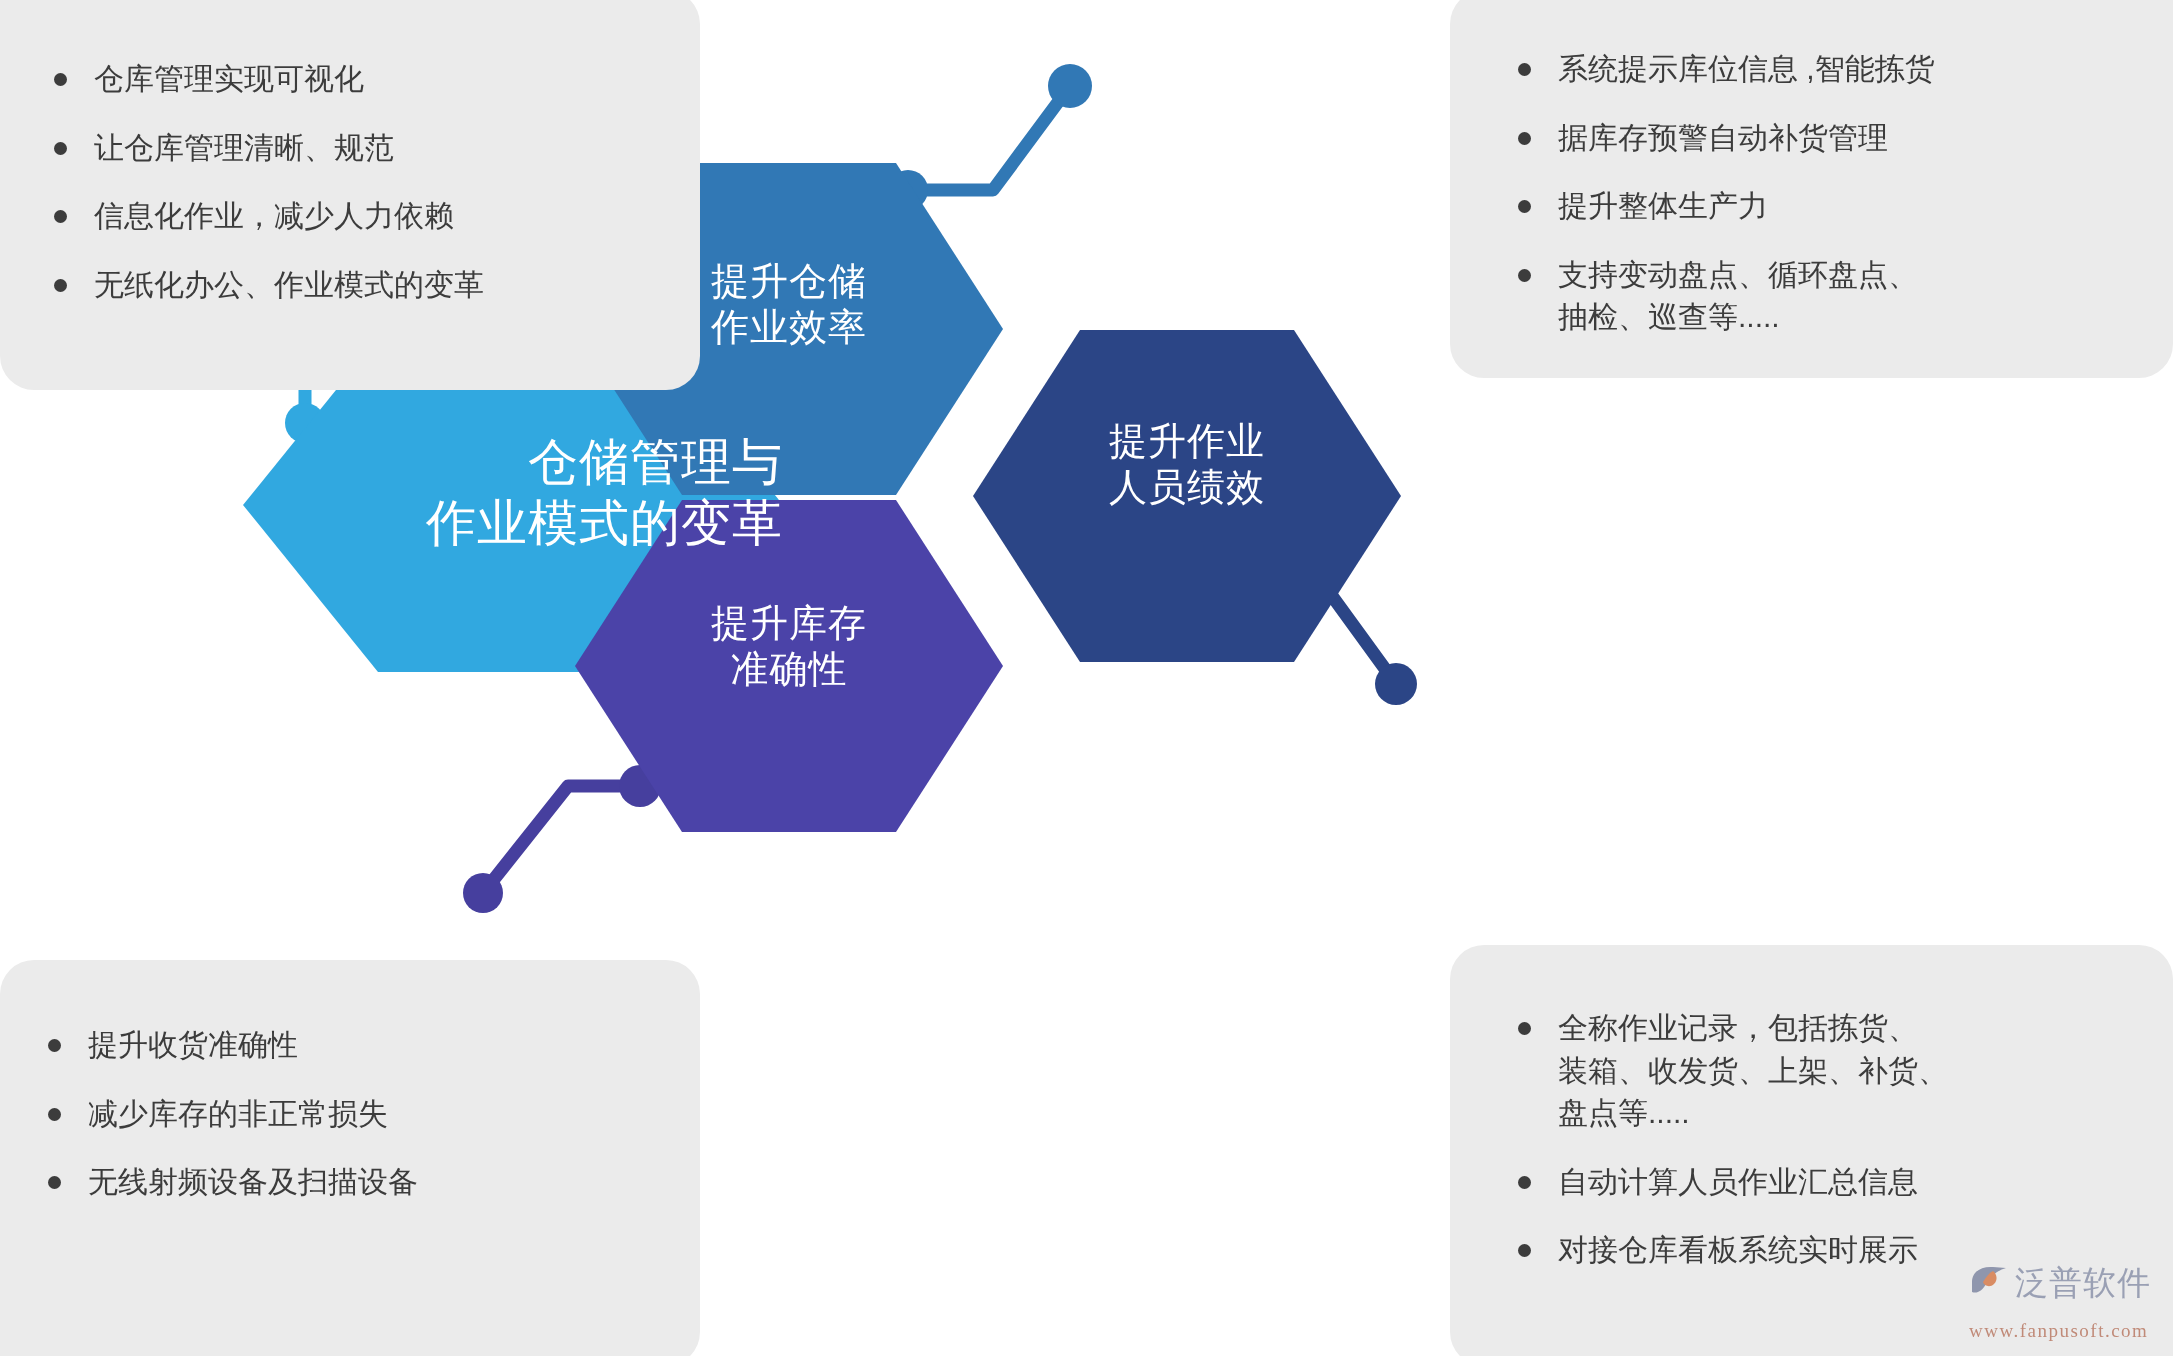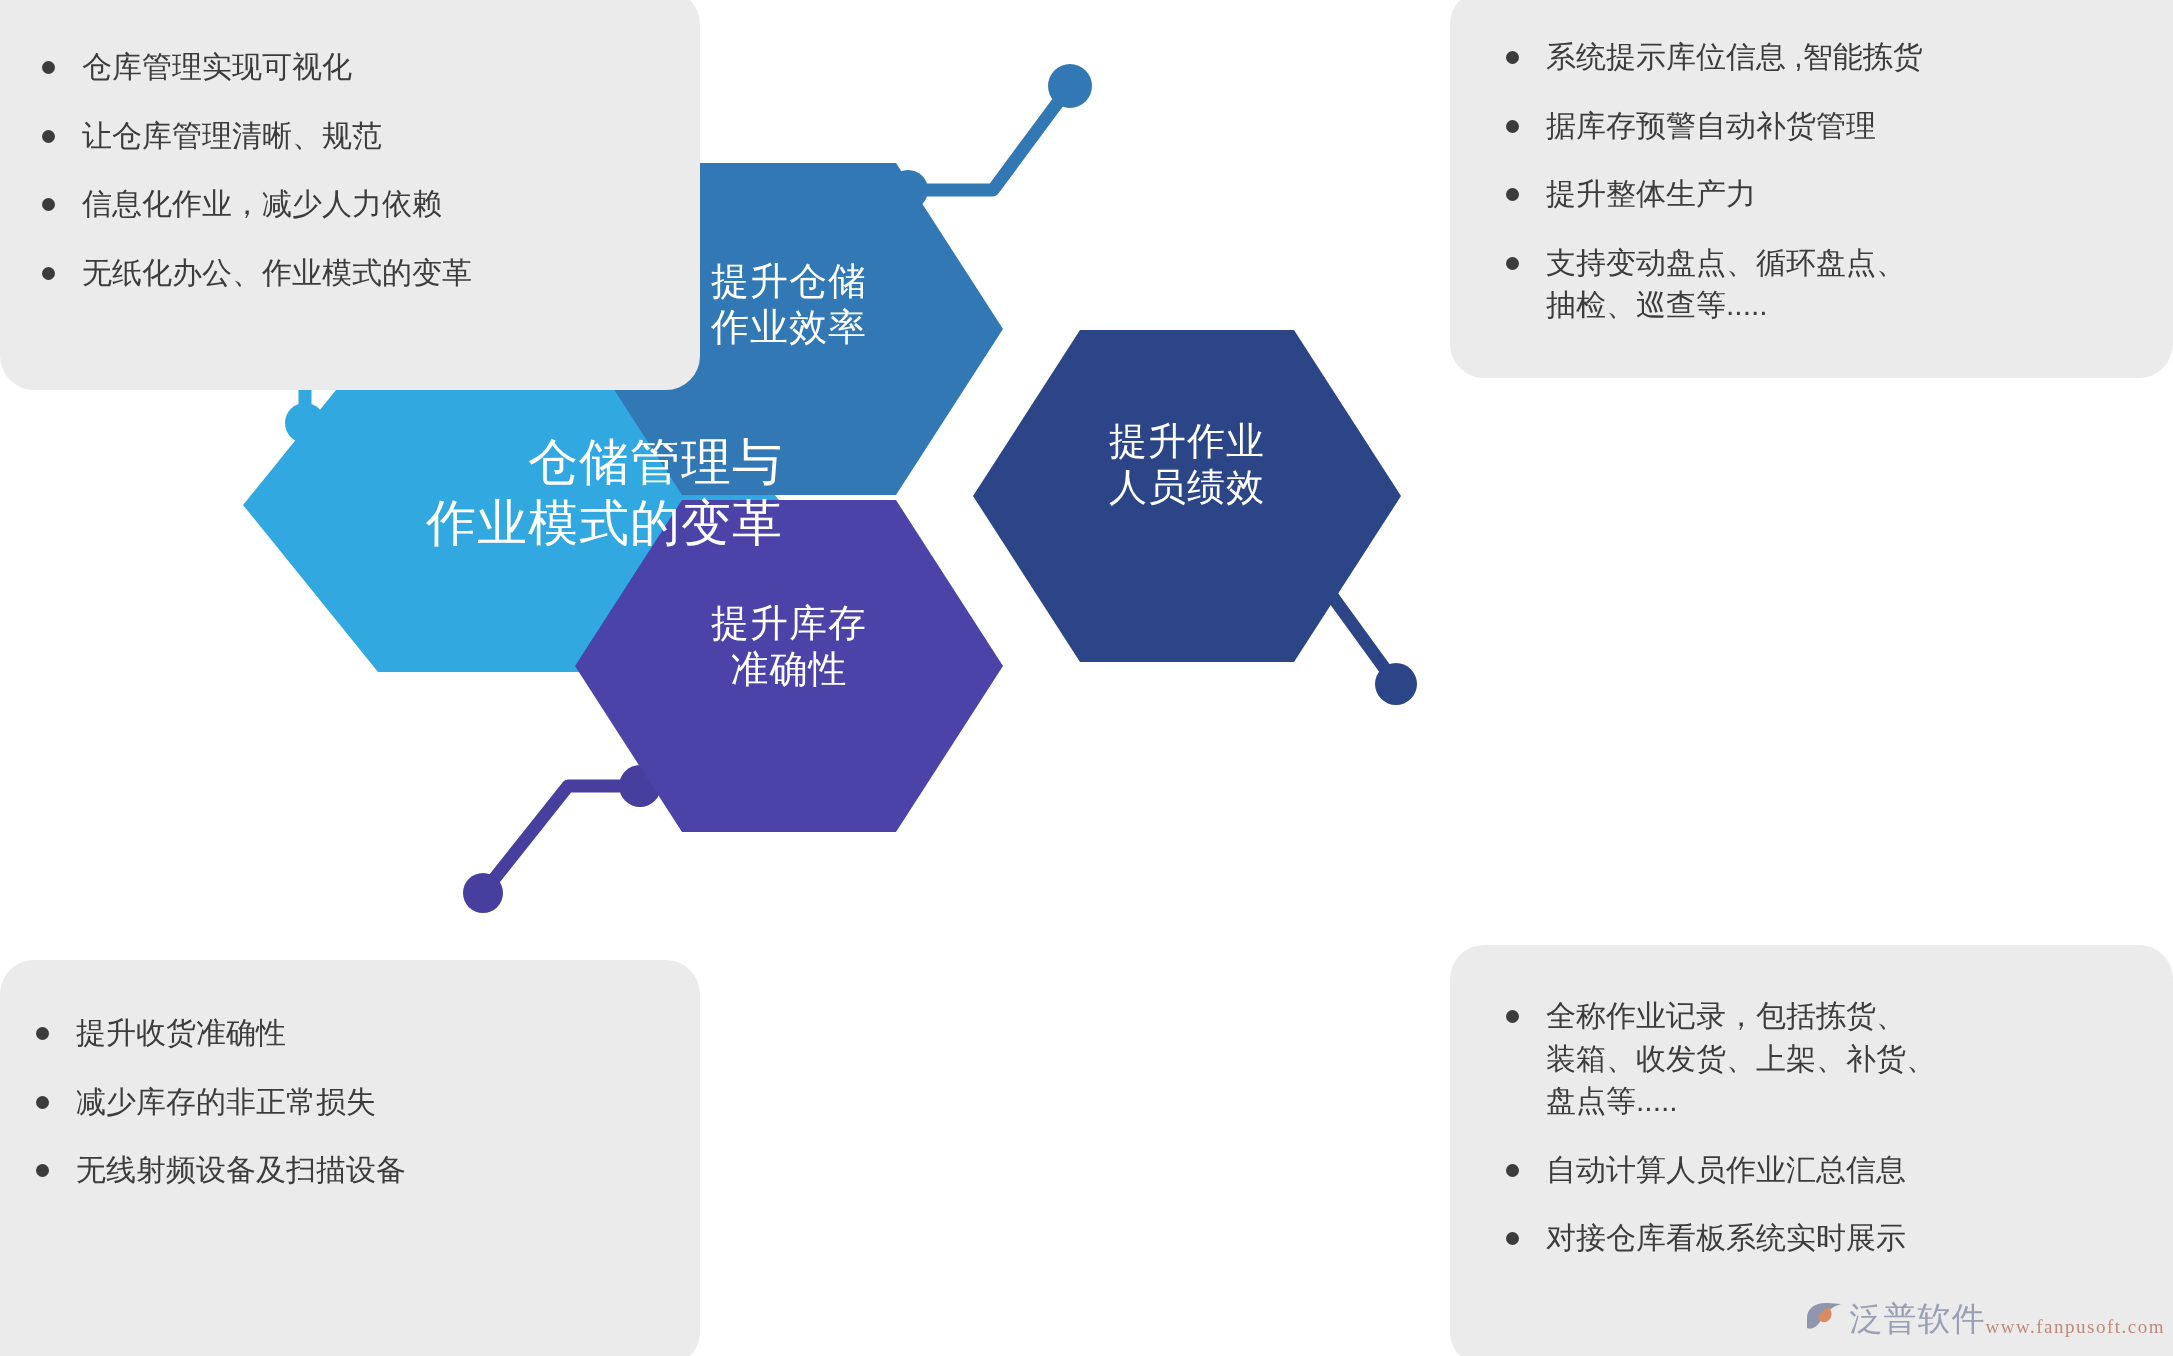--- a/index.html
+++ b/index.html
@@ -46,21 +46,21 @@
   
   .info-box {
     position: absolute;
     z-index: 4;
     background: #ebebeb;
     border-radius: 34px;
     box-sizing: border-box;
   }
   .info-list {
     list-style: none;
-    margin: 4px;
+    margin: 16px;
     padding: 0;
   }
   .info-item {
     position: relative;
     padding-left: 46px;
     color: #3c3c3c;
     font-size: 30px;
     line-height: 1.42;
     margin-bottom: 26px;
     white-space: pre-line;
@@ -74,25 +74,25 @@
     width: 13px;
     height: 13px;
     border-radius: 50%;
     background: #3c3c3c;
   }
 
   
   #watermark {
     position: absolute;
     z-index: 6;
-    right: 6px;
+    right: 22px;
     bottom: 14px;
     display: flex;
-    flex-direction: row;
-    align-items: center;
+    flex-direction: column;
+    align-items: flex-start;
     pointer-events: none;
   }
   .wm-row {
     display: flex;
     align-items: center;
     gap: 6px;
   }
   .wm-name {
     font-size: 33px;
     color: #9aa0b4;

